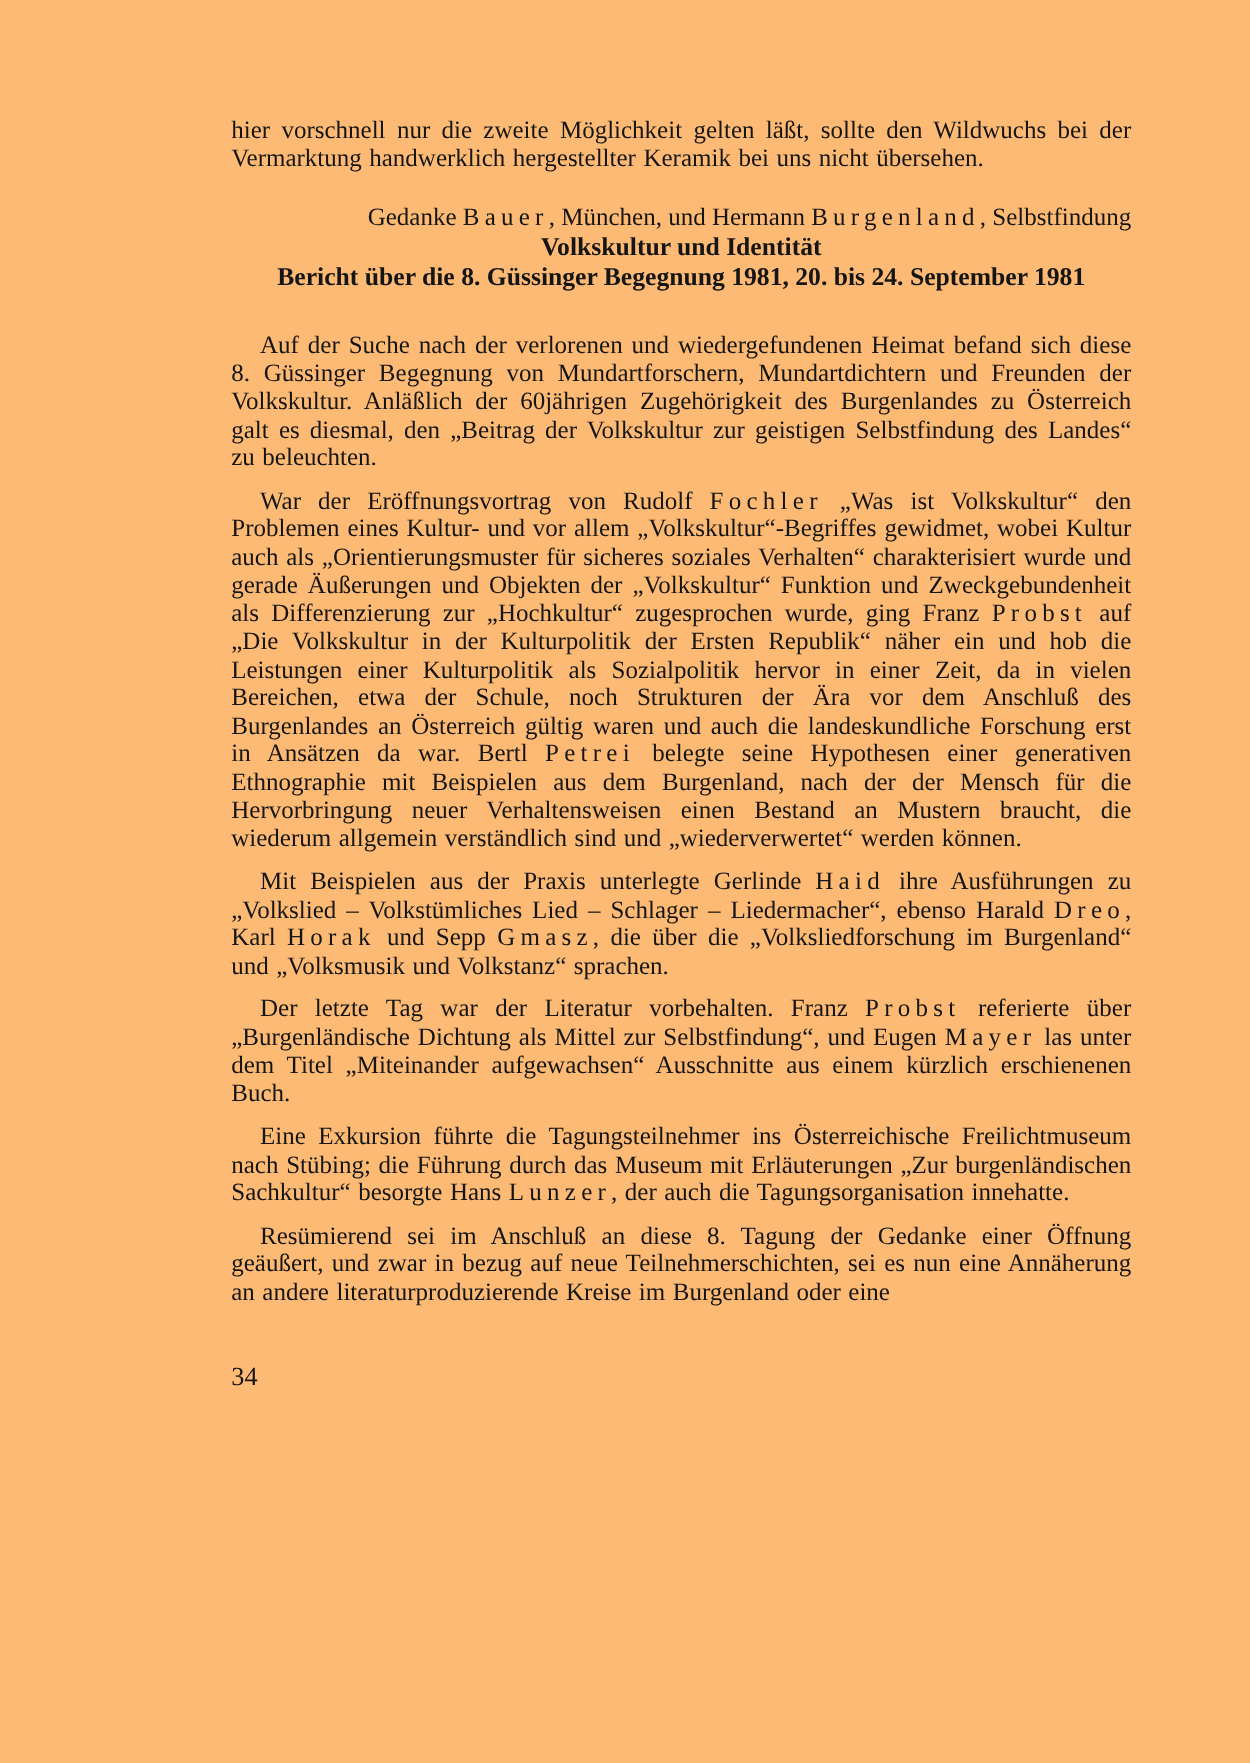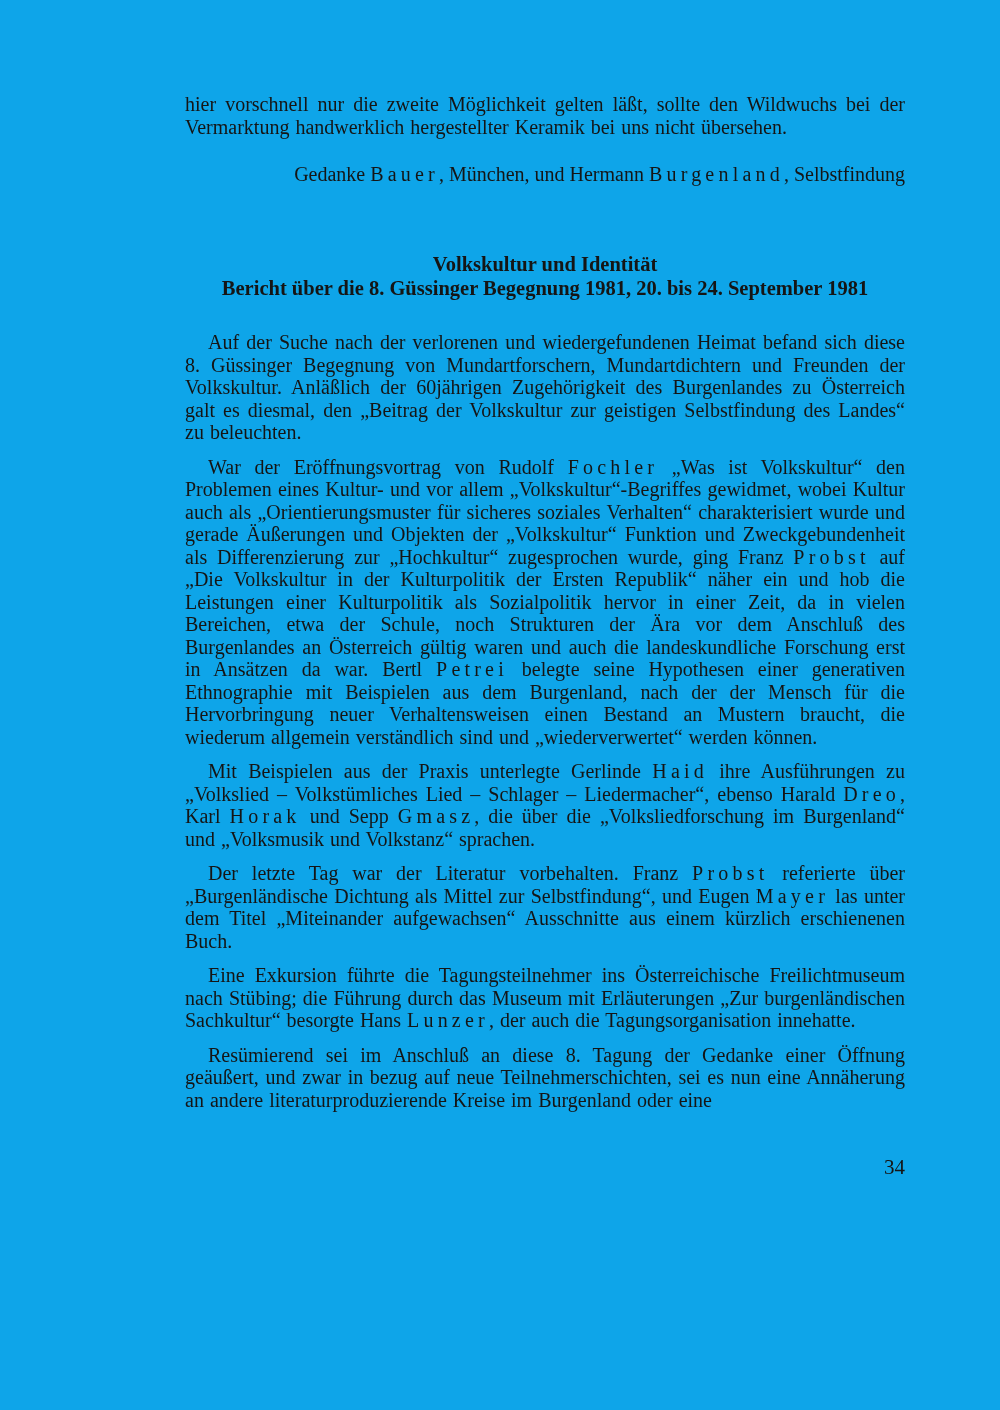--- a/index.html
+++ b/index.html
@@ -4,21 +4,21 @@
 <style>
   html, body {
     margin: 0;
     padding: 0;
     background: #ffffff;
   }
   .sheet {
     position: relative;
     width: 1000px;
     height: 1410px;
-    background: #0ea5e9;
+    background: #fdba74;
     color: #151515;
     font-family: "Liberation Serif", "DejaVu Serif", serif;
     overflow: hidden;
   }
   .text-block {
     position: absolute;
     left: 185px;
     top: 93px;
     width: 720px;
   }
@@ -33,42 +33,40 @@
   p.no-indent {
     text-indent: 0;
   }
   .byline {
     margin: 24px 0 0 0;
     font-size: 20px;
     line-height: 24px;
     text-align: right;
   }
   .heading {
-    margin-top: 66px;
     text-align: center;
     font-weight: bold;
     font-size: 20.5px;
     line-height: 24px;
   }
   .heading .h-line {
     display: block;
   }
   .heading-spacer {
     height: 31px;
   }
   .spaced {
     letter-spacing: 0.21em;
     margin-top: 36px;
   }
   .page-number {
     margin-top: 44px;
     font-size: 21px;
     line-height: 24px;
-    text-align: right;
-    margin-left: 32px;
+    text-align: left;
   }
 </style>
 </head>
 <body>
 
 <div class="sheet">
   <div class="text-block">
 
     <p class="body-para no-indent"><span>hier vorschnell nur die zweite Möglichkeit gelten läßt, sollte den Wildwuchs bei der Vermarktung handwerklich hergestellter Keramik bei uns nicht übersehen.</span></p>
 

